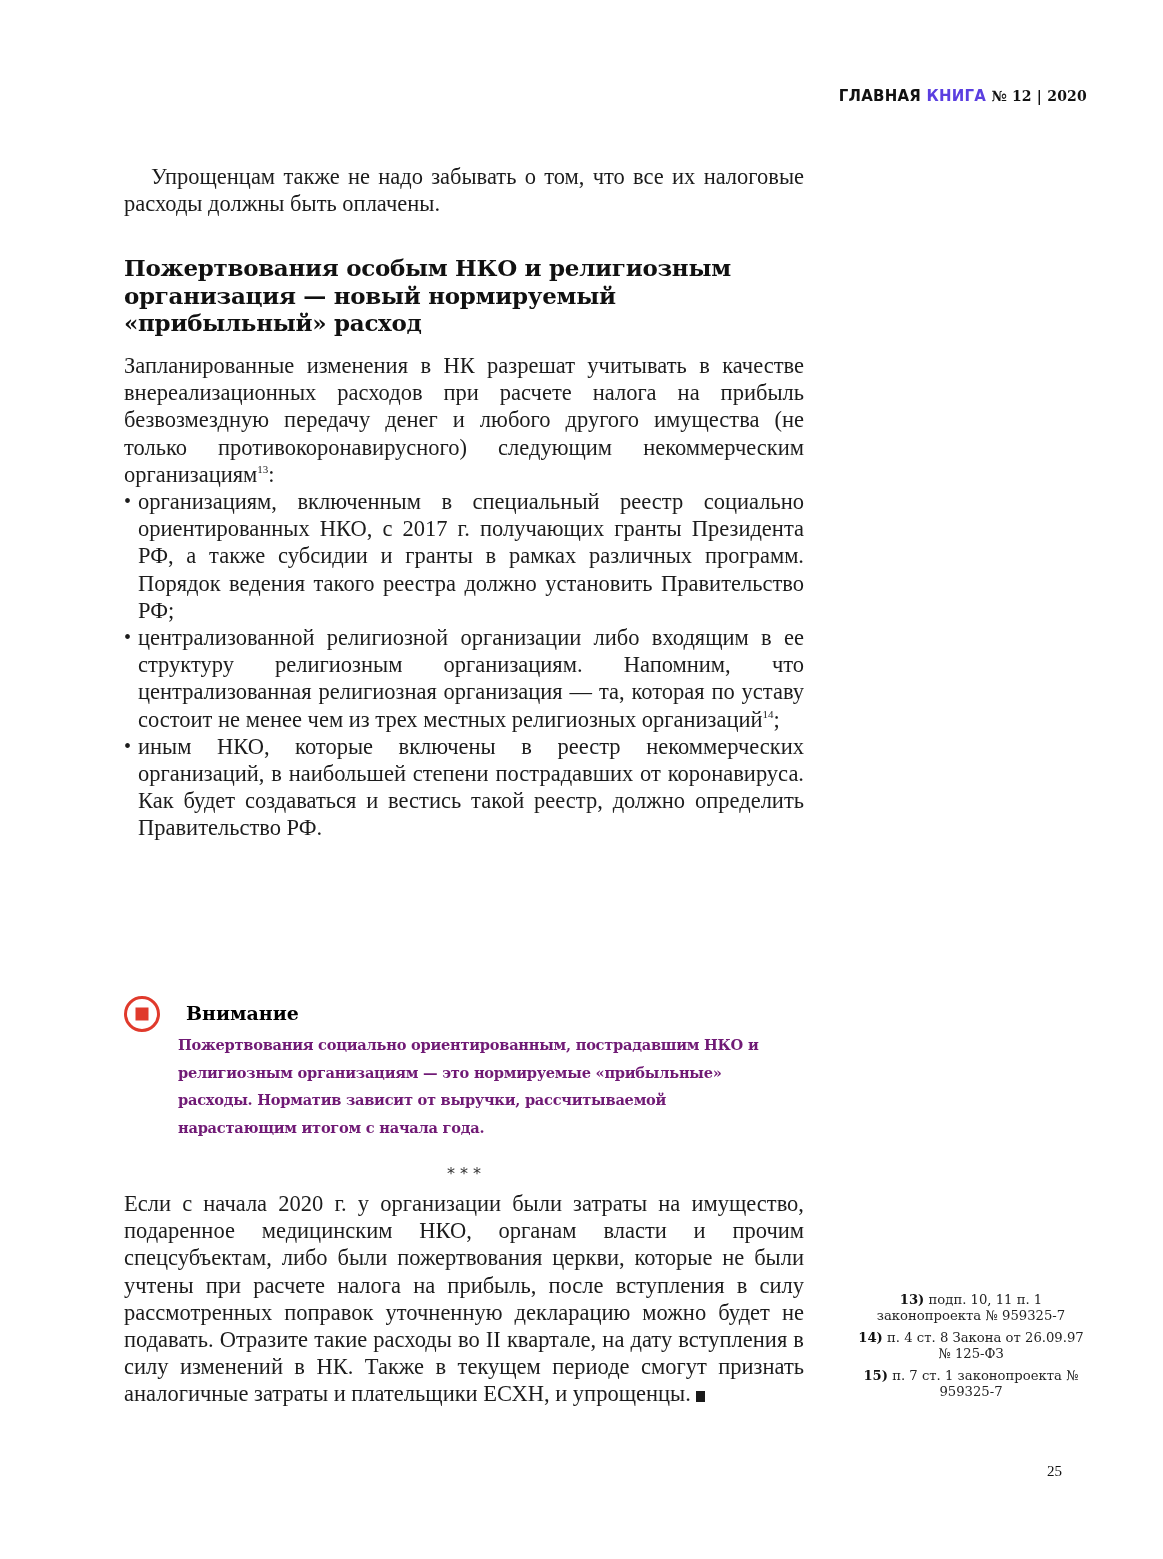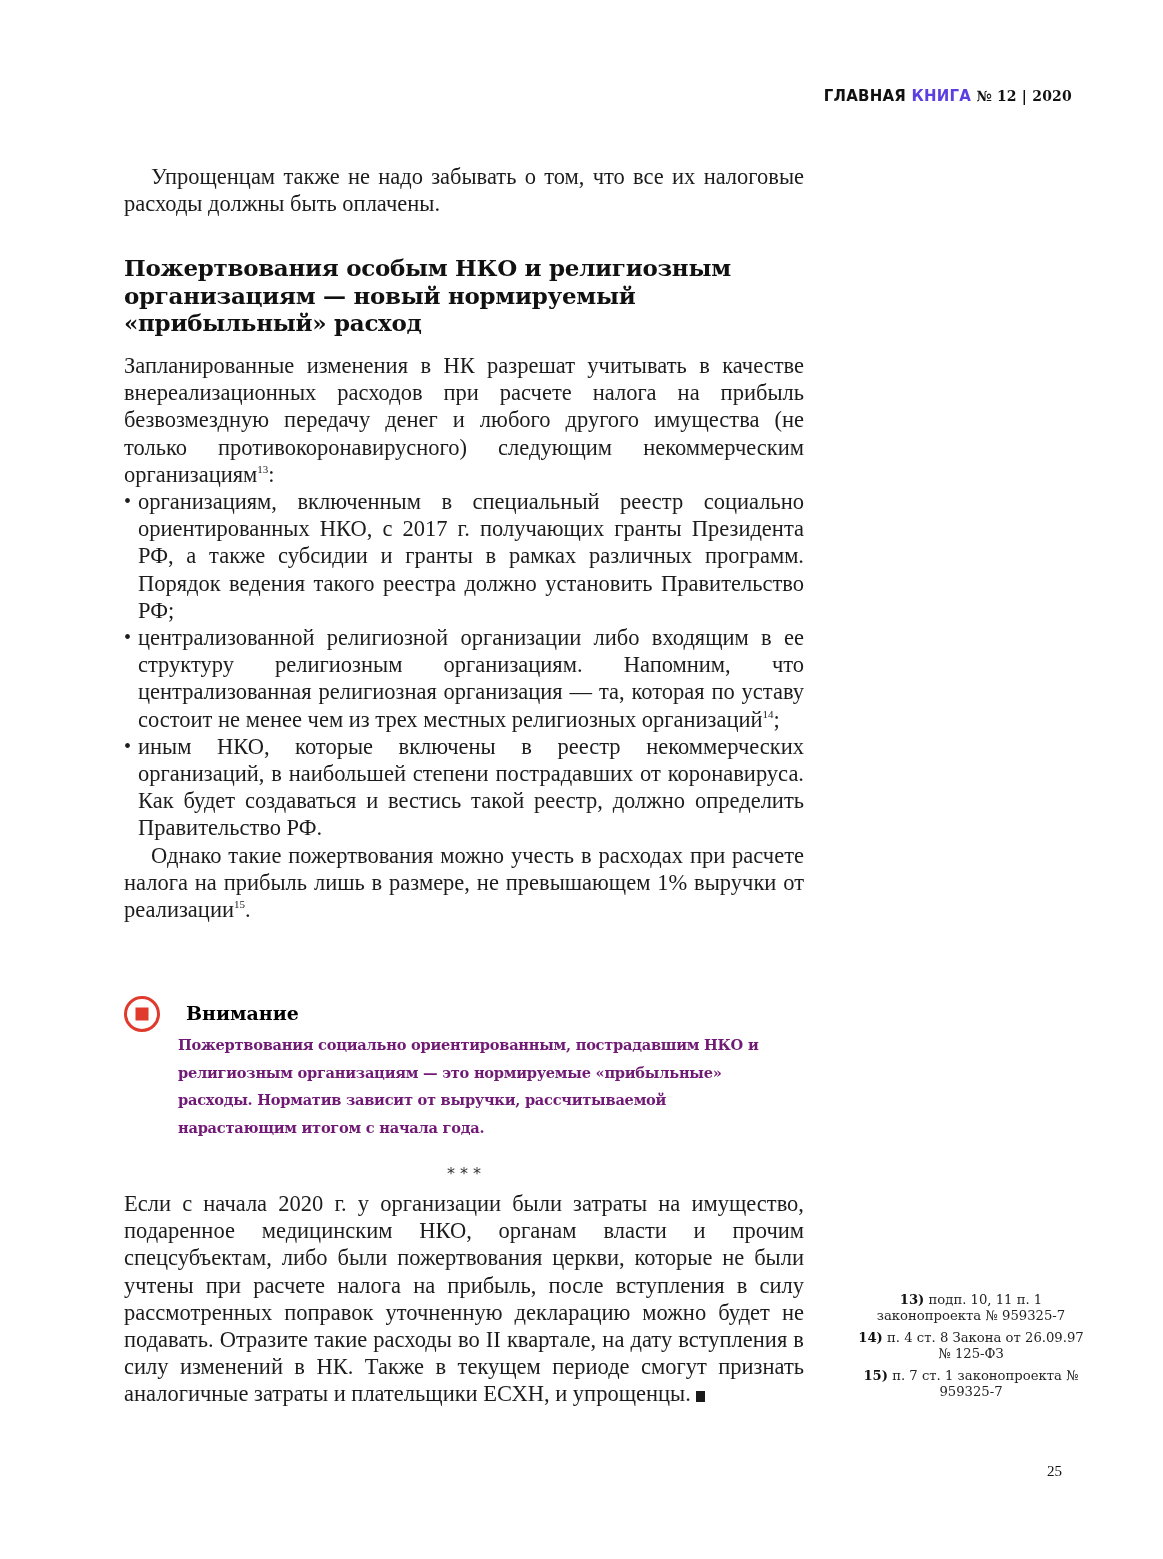--- a/index.html
+++ b/index.html
@@ -1,18 +1,18 @@
 <!DOCTYPE html>
 <html><head>
 <meta charset="utf-8">
 <style>
   html, body { margin: 0; padding: 0; background: #ffffff; }
   body { width: 1163px; height: 1559px; position: relative; overflow: hidden; color: #1a1a1a; }
   .header {
-    position: absolute; top: 87px; right: 91px;
+    position: absolute; top: 87px; right: 76px;
     font-family: "DejaVu Sans", sans-serif; font-weight: bold; font-size: 15px; letter-spacing: 0.2px;
     color: #111;
   }
   .header .brand1 { font-family: "DejaVu Sans", sans-serif; font-weight: 900; }
   .header .brand2 { color: #5b3fe0; font-weight: 900; }
   .header .issue { font-family: "DejaVu Serif", serif; font-weight: bold; font-size: 14px; }
   .col { position: absolute; left: 124px; width: 680px; font-family: "Liberation Serif", serif; }
   .p { font-size: 22.5px; line-height: 27.2px; margin: 0; text-align: justify; text-align-last: left; color: #1c1c1c; }
   .indent { text-indent: 27px; }
   .h2 { font-family: "DejaVu Serif", serif; font-weight: bold; font-size: 23px; line-height: 27.5px; margin: 0; color: #111; letter-spacing: -0.3px; }
@@ -46,32 +46,31 @@
   <span class="brand2">КНИГА</span>
   <span class="issue">№ 12 | 2020</span>
 </div>
 
 <div class="col" style="top:163px;">
   <p class="p indent">Упрощенцам также не надо забывать о том, что все их налоговые расходы должны быть оплачены.</p>
 </div>
 
 <div class="col" style="top:254px;">
   <p class="h2">Пожертвования особым НКО и религиозным</p>
-  <p class="h2">организациям — новый нормируемый</p>
+  <p class="h2">организация — новый нормируемый</p>
   <p class="h2">«прибыльный» расход</p>
 </div>
 
 <div class="col" style="top:352px;">
   <p class="p"><span>Запланированные изменения в НК разрешат учитывать в качестве внереализационных расходов при расчете налога на прибыль безвозмездную передачу денег и любого другого имущества (не только противокоронавирусного) следующим некоммерческим организациям</span><sup>13</sup><span>:</span></p>
   <ul class="bullets p">
     <li><span>организациям, включенным в специальный реестр социально ориентированных НКО, с 2017 г. получающих гранты Президента РФ, а также субсидии и гранты в рамках различных программ. Порядок ведения такого реестра должно установить Правительство РФ;</span></li>
     <li><span>централизованной религиозной организации либо входящим в ее структуру религиозным организациям. Напомним, что централизованная религиозная организация — та, которая по уставу состоит не менее чем из трех местных религиозных организаций</span><sup>14</sup><span>;</span></li>
     <li><span>иным НКО, которые включены в реестр некоммерческих организаций, в наибольшей степени пострадавших от коронавируса. Как будет создаваться и вестись такой реестр, должно определить Правительство РФ.</span></li>
   </ul>
-  <p class="p indent"><span>Однако такие пожертвования можно учесть в расходах при расчете налога на прибыль лишь в размере, не превышающем 1% выручки от реализации</span><sup>15</sup><span>.</span></p>
 </div>
 
 <div class="attn-icon"></div>
 <div class="attn-title">Внимание</div>
 <div class="attn-body">Пожертвования социально ориентированным, пострадавшим НКО и религиозным организациям — это нормируемые «прибыльные» расходы. Норматив зависит от выручки, рассчитываемой нарастающим итогом с начала года.</div>
 
 <div class="stars-wrap">
   <div class="stars">* * *</div>
 </div>
 

